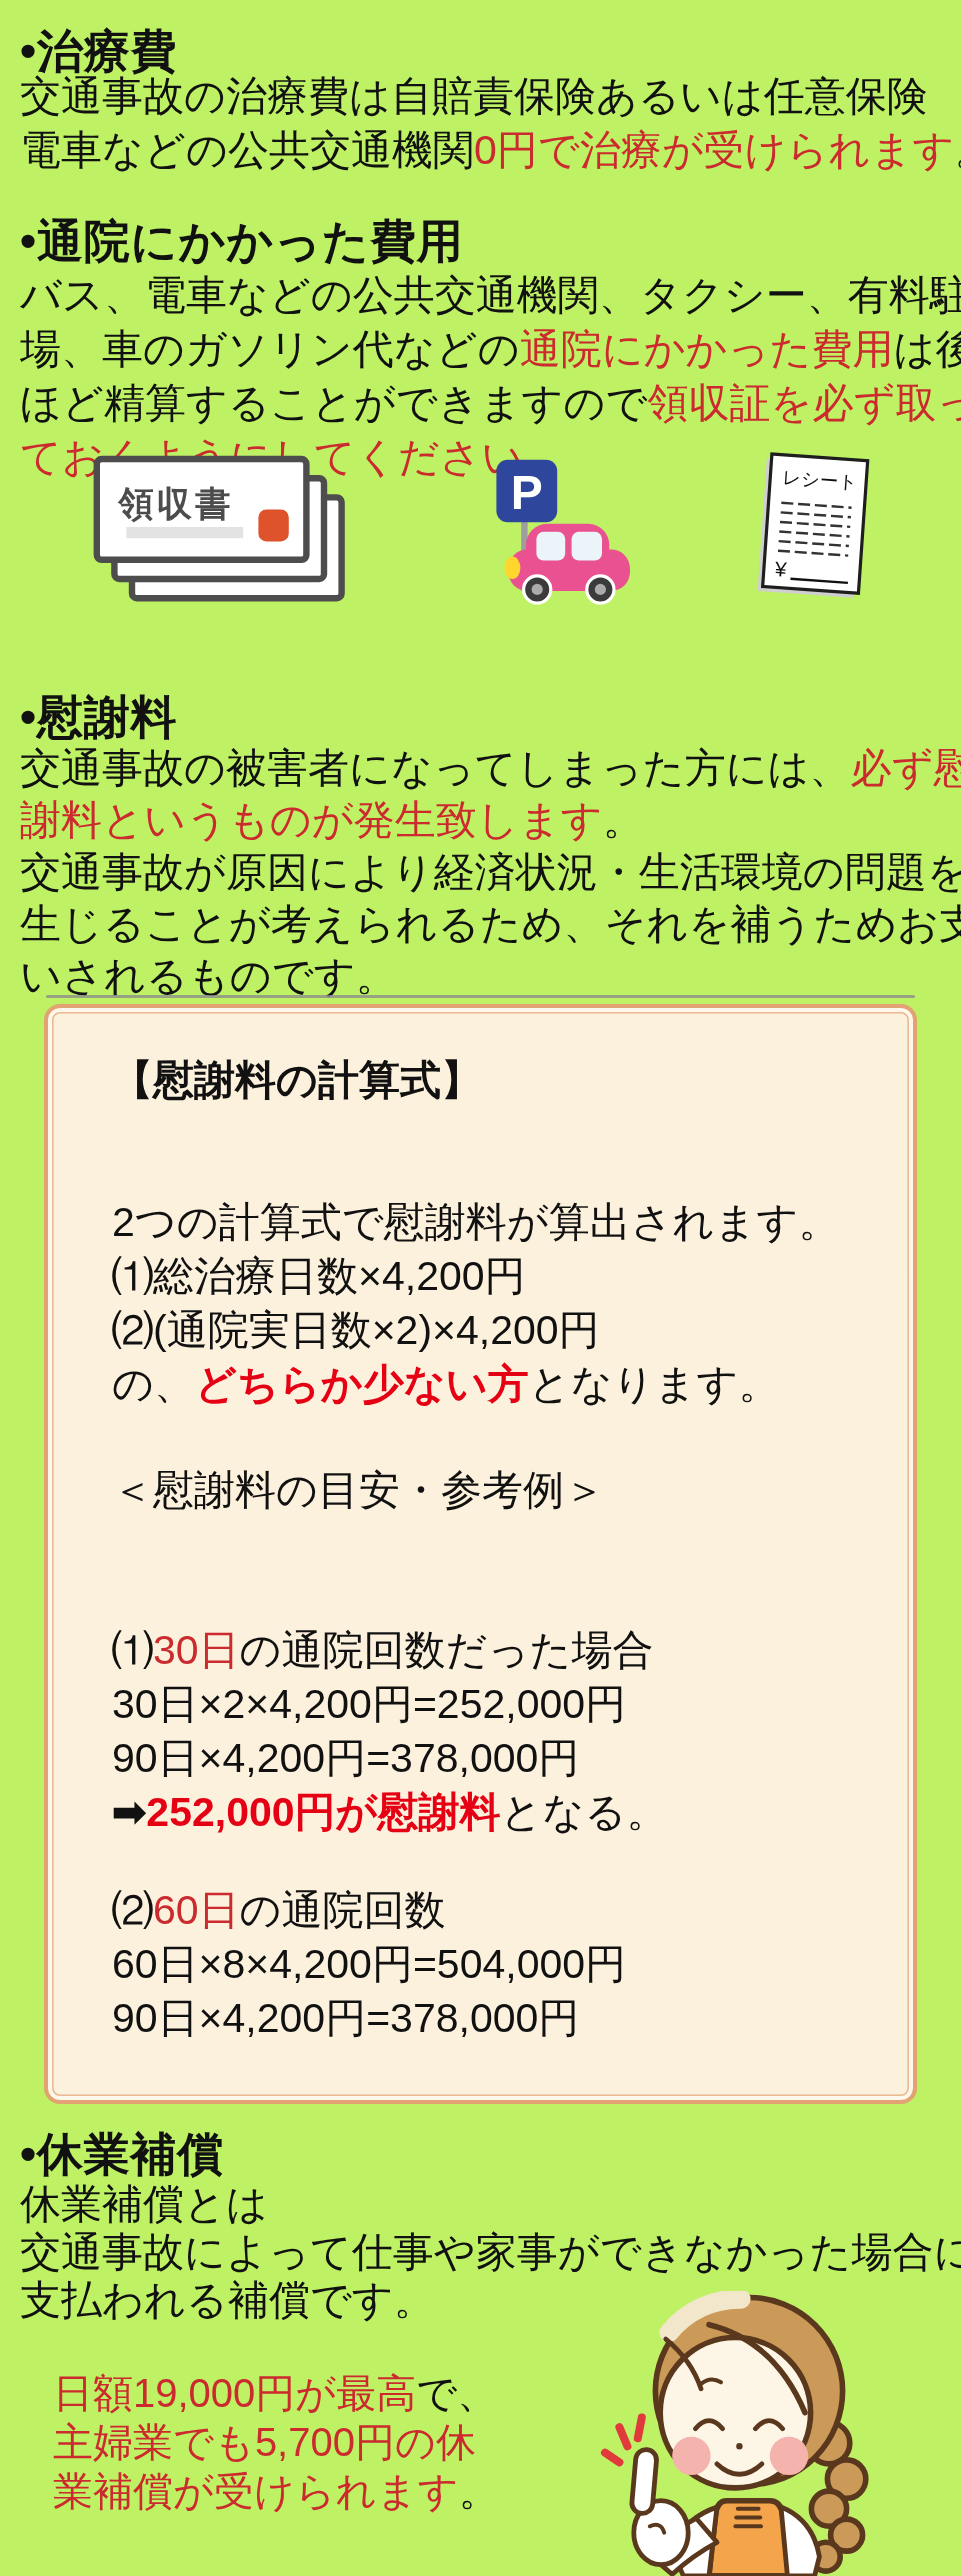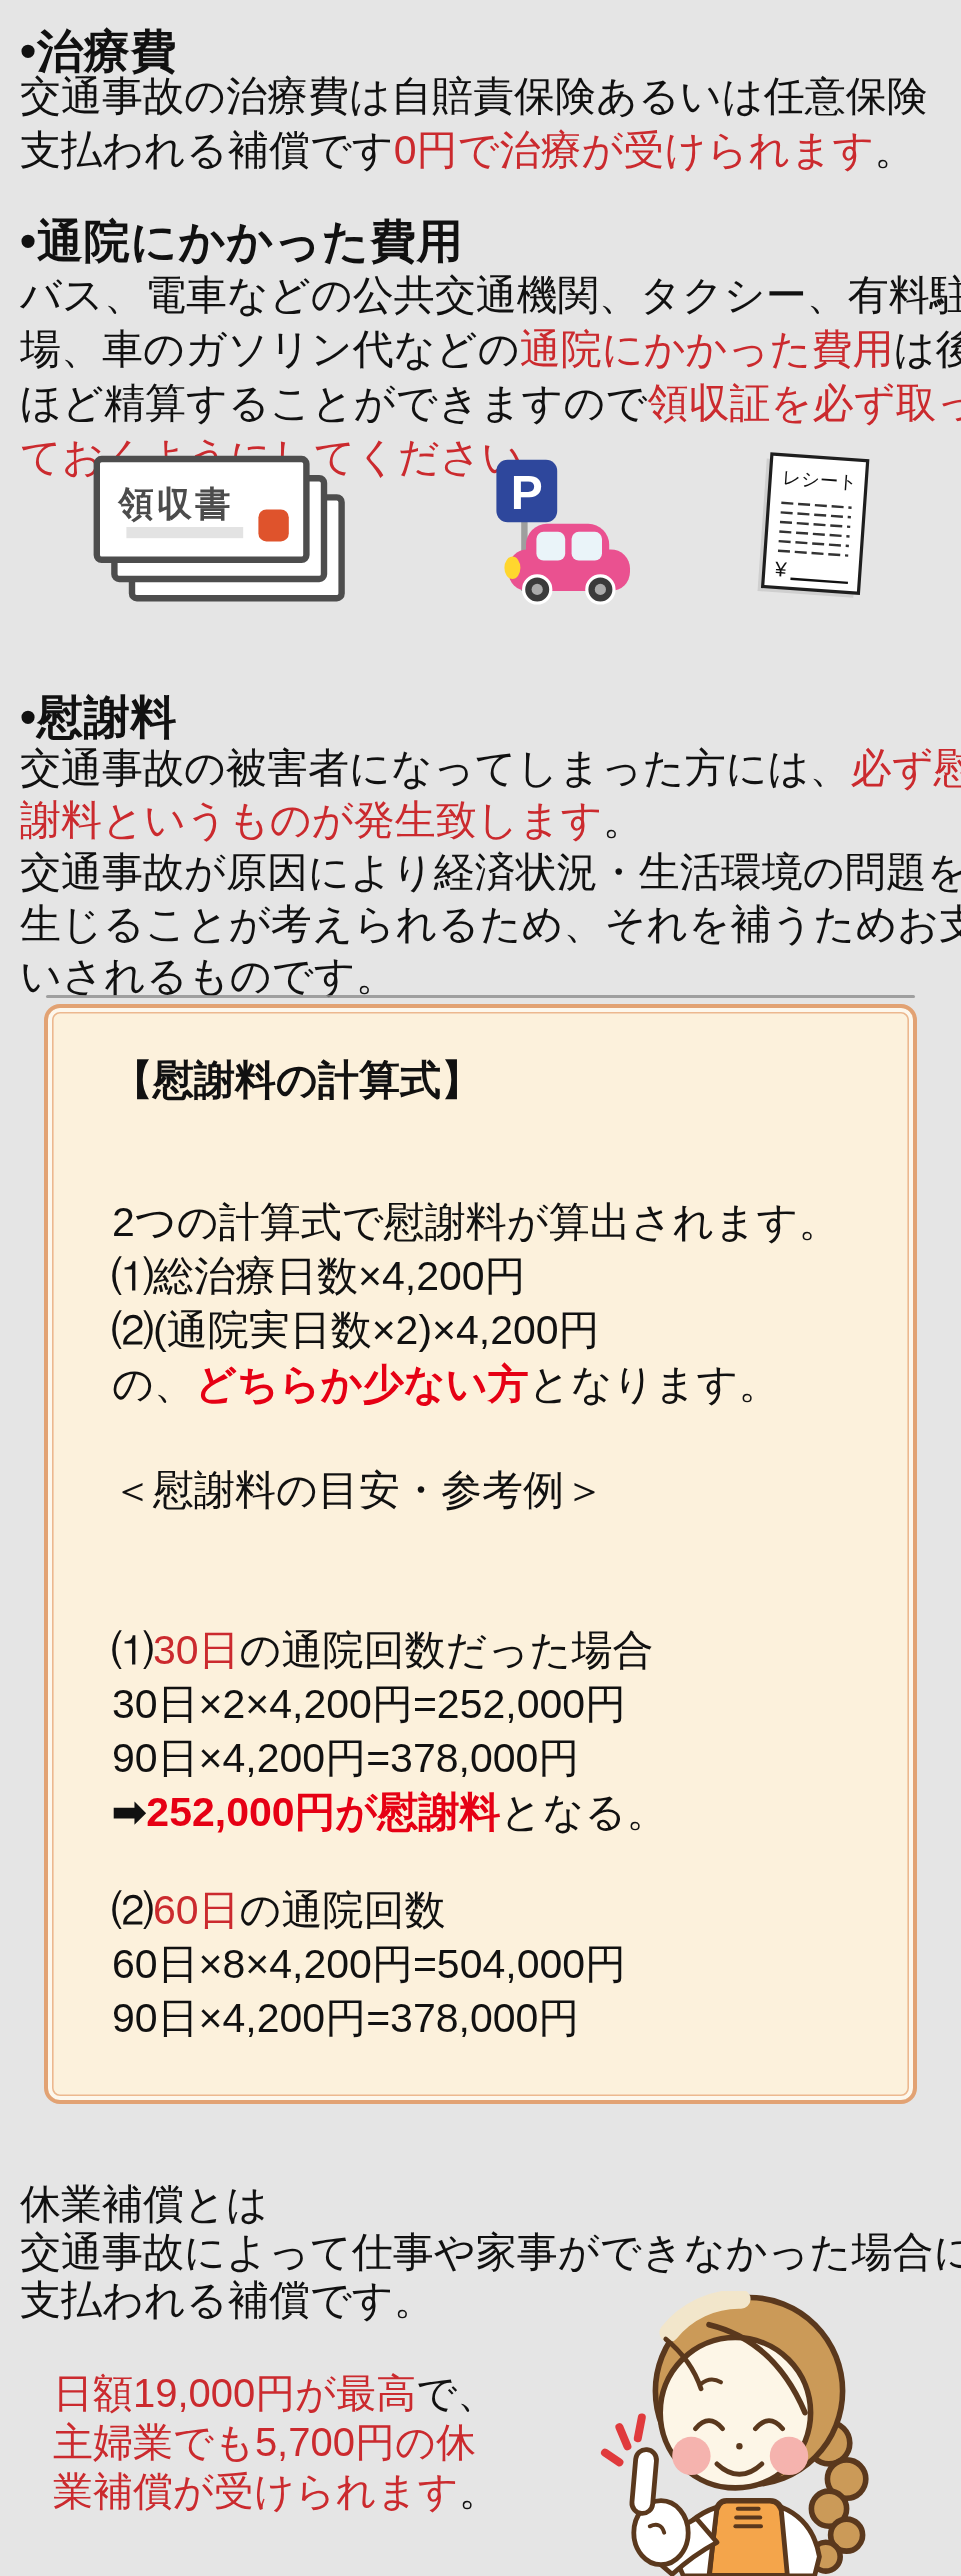--- a/index.html
+++ b/index.html
@@ -1,16 +1,16 @@
 <!DOCTYPE html>
 <html style="font-size:13px"><head>
 <meta charset="utf-8">
 <style>
   html,body{margin:0;padding:0;background:#ffffff;}
-  .page{position:relative;width:961px;height:2576px;background:#e5e5e5;overflow:hidden;
+  .page{position:relative;width:961px;height:2576px;background:#bef264;overflow:hidden;
         font-family:"Liberation Sans",sans-serif;color:#111;}
   .h{position:absolute;left:20px;font-size:46px;font-weight:900;color:#111;white-space:nowrap;letter-spacing:0.8px;}
   .p{position:absolute;left:20px;font-size:41px;font-weight:500;color:#111;}
   .p .line{height:54px;line-height:54px;white-space:nowrap;}
   .p-consol .line{height:52px;line-height:52px;}
   .p-leave .line{height:48px;line-height:48px;}
   .p-red .line{height:49px;line-height:49px;}
   .p-red{font-size:40px;}
   .seg-k{color:#111;}
   .seg-r{color:#cb2a2e;}
@@ -27,21 +27,21 @@
   .icon{position:absolute;}
 </style>
 </head>
 <body>
 
 <div class="page">
 
   <div class="h" style="top:21px;">•治療費</div>
   <div class="p" style="top:69px;">
       <div class="line"><span class="seg-k">交通事故の治療費は自賠責保険あるいは任意保険</span></div>
-      <div class="line"><span class="seg-k">支払われる補償です</span><span class="seg-r">0円で治療が受けられます</span><span class="seg-k">。</span></div>
+      <div class="line"><span class="seg-k">電車などの公共交通機関</span><span class="seg-r">0円で治療が受けられます</span><span class="seg-k">。</span></div>
     </div>
 
   <div class="h" style="top:211px;">•通院にかかった費用</div>
   <div class="p" style="top:268px;">
       <div class="line"><span class="seg-k">バス、電車などの公共交通機関、タクシー、有料駐車</span></div>
       <div class="line"><span class="seg-k">場、車のガソリン代などの</span><span class="seg-r">通院にかかった費用</span><span class="seg-k">は後</span></div>
       <div class="line"><span class="seg-k">ほど精算することができますので</span><span class="seg-r">領収証を必ず取っ</span></div>
       <div class="line"><span class="seg-r">ておくようにしてください</span><span class="seg-k">。</span></div>
     </div>
 
@@ -115,20 +115,21 @@
         <div class="line"><span class="seg-k">90日×4,200円=378,000円</span></div>
         <div class="line"><span class="seg-kb">➡</span><span class="seg-b">252,000円が慰謝料</span><span class="seg-k">となる。</span></div>
       </div>
     <div class="bx" style="top:875px;">
         <div class="line"><span class="seg-k">⑵</span><span class="seg-r">60日</span><span class="seg-k">の通院回数</span></div>
         <div class="line"><span class="seg-k">60日×8×4,200円=504,000円</span></div>
         <div class="line"><span class="seg-k">90日×4,200円=378,000円</span></div>
       </div>
   </div>
 
+  <div class="h" style="top:2124px;">•休業補償</div>
   <div class="p p-leave" style="top:2180px;">
       <div class="line"><span class="seg-k">休業補償とは</span></div>
       <div class="line"><span class="seg-k">交通事故によって仕事や家事ができなかった場合に</span></div>
       <div class="line"><span class="seg-k">支払われる補償です。</span></div>
     </div>
   <div class="p p-red" style="top:2369px;margin-left:33px;">
       <div class="line"><span class="seg-r">日額19,000円が最高</span><span class="seg-k">で、</span></div>
       <div class="line"><span class="seg-r">主婦業でも5,700円の休</span></div>
       <div class="line"><span class="seg-r">業補償が受けられます</span><span class="seg-k">。</span></div>
     </div>

